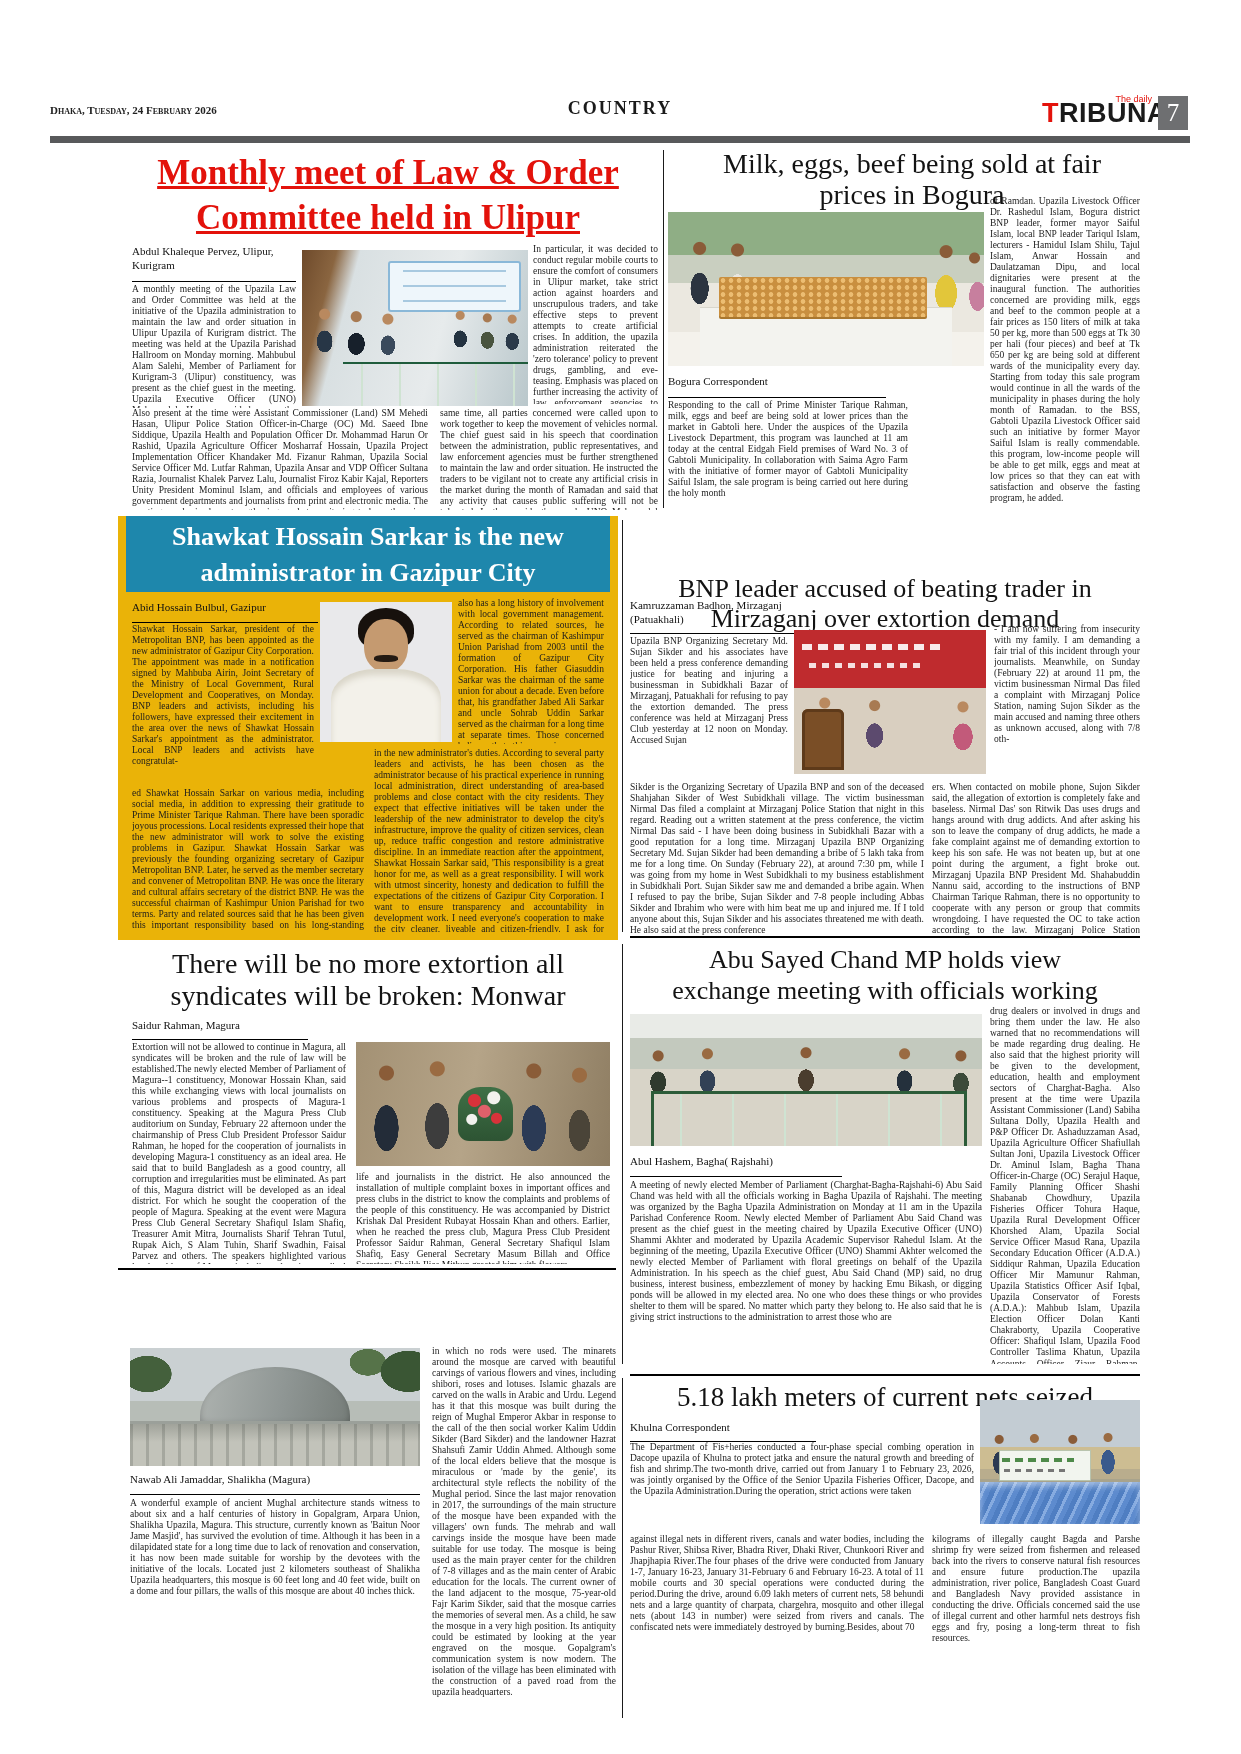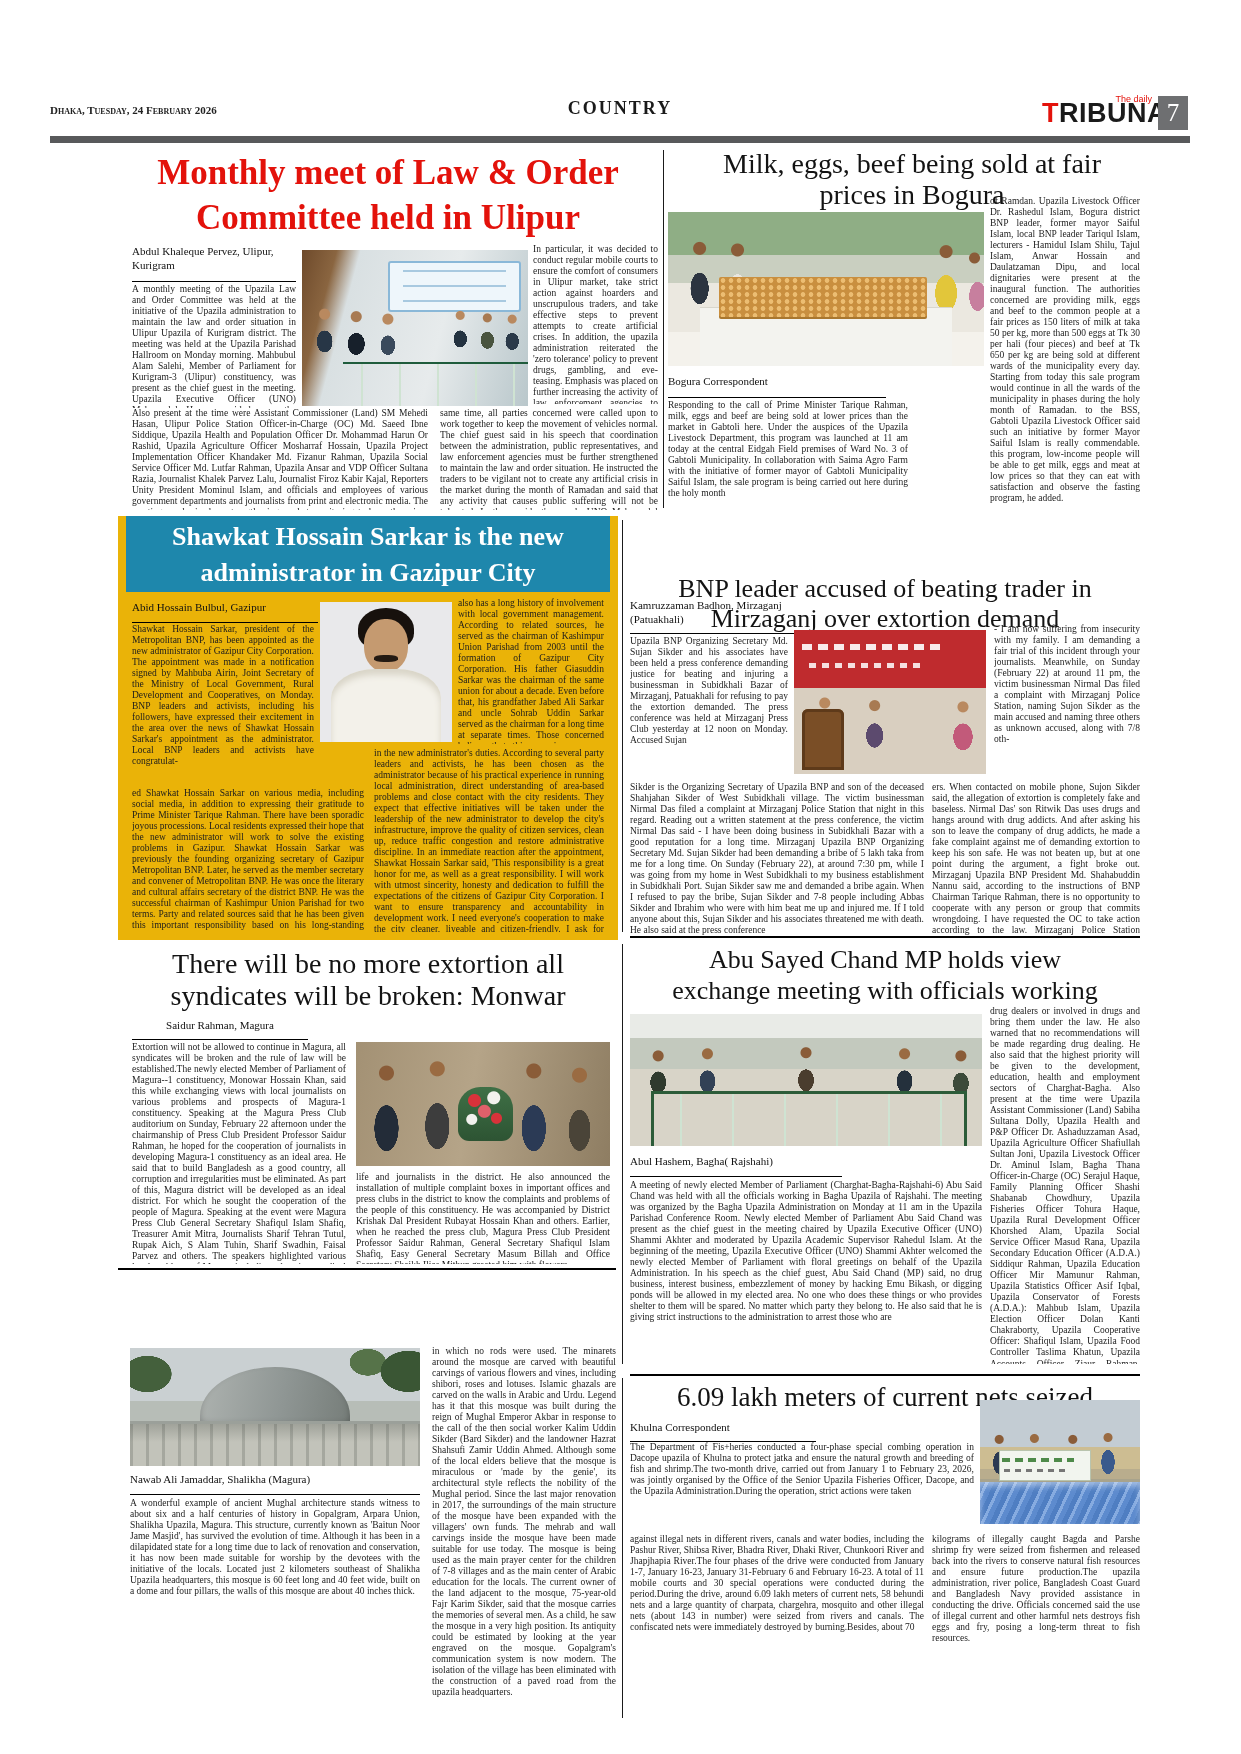--- a/index.html
+++ b/index.html
@@ -27,21 +27,21 @@
         <span style="color:#e3120b;">T</span><span style="color:#1a1a1a;">RIBUNA</span><span style="color:#e3120b;">L</span>
       </div>
       <div class="abs" style="left:116px;top:6px;width:30px;height:34px;background:#6e6f71;color:#fff;font-size:25px;text-align:center;line-height:34px;">
         <span>7</span>
       </div>
     </div>
     <div class="abs" style="left:50px;top:136px;width:1140px;height:7px;background:#58595b;"></div>
   </div>
 
   <div class="abs" style="left:118px;top:146px;width:540px;height:366px;">
-    <div class="abs hl" style="left:0;top:4px;width:540px;height:92px;font-size:35px;line-height:45px;font-weight:700;color:#e3120b;padding:0 18px;box-sizing:border-box;">Monthly meet of Law &amp; Order Committee held in Ulipur</div>
+    <div class="abs hl" style="left:0;top:4px;width:540px;height:92px;font-size:35px;line-height:45px;font-weight:700;color:#e3120b;padding:0 18px;box-sizing:border-box;text-decoration:underline;">Monthly meet of Law &amp; Order Committee held in Ulipur</div>
     <div class="abs byline" style="left:14px;top:98px;width:164px;height:30px;">Abdul Khaleque Pervez, Ulipur, Kurigram</div>
     <div class="abs bt" style="left:14px;top:138px;width:164px;height:124px;">A monthly meeting of the Upazila Law and Order Committee was held at the initiative of the Upazila administration to maintain the law and order situation in Ulipur Upazila of Kurigram district. The meeting was held at the Upazila Parishad Hallroom on Monday morning. Mahbubul Alam Salehi, Member of Parliament for Kurigram-3 (Ulipur) constituency, was present as the chief guest in the meeting. Upazila Executive Officer (UNO) Mahamudul Hasan presided over the meeting.</div>
     <div class="abs photo" style="left:184px;top:104px;width:226px;height:156px;background:linear-gradient(105deg,#6e4a2b 0%,#8a6540 13%,#d9e0e2 22%,#e7ebec 60%,#b9c7cb 100%);">
       <div class="abs" style="left:38%;top:7%;width:57%;height:30%;background:#eef6fb;border:2px solid #8ab8d8;border-radius:3px;background-image:repeating-linear-gradient(180deg,transparent 0 7px,#a8c9e0 7px 9px,transparent 9px 15px);background-size:80% 100%;background-position:center;background-repeat:no-repeat;"></div>
       <div class="crowd" style="left:0;top:34%;width:100%;height:40%;background-image:
            radial-gradient(circle at 10% 18%, #b9895f 5px, transparent 6px),
            radial-gradient(ellipse 13px 18px at 10% 62%, #273646 60%, transparent 61%),
            radial-gradient(circle at 24% 22%, #a87a52 5px, transparent 6px),
            radial-gradient(ellipse 14px 18px at 24% 66%, #17202b 60%, transparent 61%),
            radial-gradient(circle at 38% 26%, #b9895f 5px, transparent 6px),
@@ -113,21 +113,21 @@
            radial-gradient(ellipse 16px 22px at 88% 72%, #c25a7a 60%, transparent 61%);"></div>
       <div class="abs" style="left:4%;top:55%;width:22%;height:42%;background:#7a4e26;border-radius:6px 6px 0 0;box-shadow:inset 0 0 0 3px #5e3a1a;"></div>
     </div>
     <div class="abs bt" style="left:364px;top:108px;width:146px;height:152px;">- I am now suffering from insecurity with my family. I am demanding a fair trial of this incident through your journalists. Meanwhile, on Sunday (February 22) at around 11 pm, the victim businessman Nirmal Das filed a complaint with Mirzaganj Police Station, naming Sujon Sikder as the main accused and naming three others as unknown accused, along with 7/8 oth-</div>
     <div class="abs bt" style="left:0;top:266px;width:294px;height:154px;">Sikder is the Organizing Secretary of Upazila BNP and son of the deceased Shahjahan Sikder of West Subidkhali village. The victim businessman Nirmal Das filed a complaint at Mirzaganj Police Station that night in this regard. Reading out a written statement at the press conference, the victim Nirmal Das said - I have been doing business in Subidkhali Bazar with a good reputation for a long time. Mirzaganj Upazila BNP Organizing Secretary Md. Sujan Sikder had been demanding a bribe of 5 lakh taka from me for a long time. On Sunday (February 22), at around 7:30 pm, while I was going from my home in West Subidkhali to my business establishment in Subidkhali Port. Sujan Sikder saw me and demanded a bribe again. When I refused to pay the bribe, Sujan Sikder and 7-8 people including Abbas Sikder and Ibrahim who were with him beat me up and injured me. If I told anyone about this, Sujan Sikder and his associates threatened me with death. He also said at the press conference</div>
     <div class="abs bt" style="left:302px;top:266px;width:208px;height:154px;">ers. When contacted on mobile phone, Sujon Sikder said, the allegation of extortion is completely fake and baseless. Nirmal Das' son Ritwik Das uses drugs and hangs around with drug addicts. And after asking his son to leave the company of drug addicts, he made a fake complaint against me of demanding extortion to keep his son safe. He was not beaten up, but at one point during the argument, a fight broke out. Mirzaganj Upazila BNP President Md. Shahabuddin Nannu said, according to the instructions of BNP Chairman Tarique Rahman, there is no opportunity to cooperate with any person or group that commits wrongdoing. I have requested the OC to take action according to the law. Mirzaganj Police Station Officer-in-Charge (OC) Md. Abdus Salam said that a person named Nirmal Das has filed a complaint with the police station alleging that he beat up a businessman. The matter is being investigated seriously.</div>
   </div>
 
   <div class="abs" style="left:118px;top:944px;width:500px;height:324px;">
     <div class="abs hl" style="left:0;top:4px;width:500px;height:64px;font-size:28px;line-height:32px;padding:0 40px;box-sizing:border-box;">There will be no more extortion all syndicates will be broken: Monwar MP</div>
-    <div class="abs byline" style="left:14px;top:74px;width:176px;height:14px;text-align:center;">Saidur Rahman, Magura</div>
+    <div class="abs byline" style="left:14px;top:74px;width:176px;height:14px;">Saidur Rahman, Magura</div>
     <div class="abs bt" style="left:14px;top:98px;width:214px;height:222px;">Extortion will not be allowed to continue in Magura, all syndicates will be broken and the rule of law will be established.The newly elected Member of Parliament of Magura--1 constituency, Monowar Hossain Khan, said this while exchanging views with local journalists on various problems and prospects of Magura-1 constituency. Speaking at the Magura Press Club auditorium on Sunday, February 22 afternoon under the chairmanship of Press Club President Professor Saidur Rahman, he hoped for the cooperation of journalists in developing Magura-1 constituency as an ideal area. He said that to build Bangladesh as a good country, all corruption and irregularities must be eliminated. As part of this, Magura district will be developed as an ideal district. For which he sought the cooperation of the people of Magura. Speaking at the event were Magura Press Club General Secretary Shafiqul Islam Shafiq, Treasurer Amit Mitra, Journalists Sharif Tehran Tutul, Rupak Aich, S Alam Tuhin, Sharif Swadhin, Faisal Parvez and others. The speakers highlighted various local problems of Magura including education, medical care, drugs, traffic congestion. Member of Parliament Alhaj Monowar Hossain Khan assured of quick solutions to all these problems by working with people from all walks of</div>
     <div class="abs photo" style="left:238px;top:98px;width:254px;height:124px;background:linear-gradient(100deg,#a39174 0%,#b5a488 45%,#8e7d62 100%);">
       <div class="crowd" style="left:0;top:10%;width:100%;height:85%;background-image:
            radial-gradient(circle at 12% 18%, #8a5c38 7px, transparent 8px),
            radial-gradient(ellipse 20px 38px at 12% 70%, #232c38 60%, transparent 61%),
            radial-gradient(circle at 32% 14%, #9a6b42 7px, transparent 8px),
            radial-gradient(ellipse 20px 38px at 32% 68%, #3d3d3d 60%, transparent 61%),
            radial-gradient(circle at 70% 16%, #8a5c38 7px, transparent 8px),
            radial-gradient(ellipse 20px 38px at 70% 70%, #2b3a55 60%, transparent 61%),
            radial-gradient(circle at 88% 20%, #9a6b42 7px, transparent 8px),
@@ -179,21 +179,21 @@
     </div>
     <div class="abs bt" style="left:314px;top:78px;width:184px;height:366px;">in which no rods were used. The minarets around the mosque are carved with beautiful carvings of various flowers and vines, including shibori, roses and lotuses. Islamic ghazals are carved on the walls in Arabic and Urdu. Legend has it that this mosque was built during the reign of Mughal Emperor Akbar in response to the call of the then social worker Kalim Uddin Sikder (Bard Sikder) and the landowner Hazrat Shahsufi Zamir Uddin Ahmed. Although some of the local elders believe that the mosque is miraculous or 'made by the genie', its architectural style reflects the nobility of the Mughal period. Since the last major renovation in 2017, the surroundings of the main structure of the mosque have been expanded with the villagers' own funds. The mehrab and wall carvings inside the mosque have been made suitable for use today. The mosque is being used as the main prayer center for the children of 7-8 villages and as the main center of Arabic education for the locals. The current owner of the land adjacent to the mosque, 75-year-old Fajr Karim Sikder, said that the mosque carries the memories of several men. As a child, he saw the mosque in a very high position. Its antiquity could be estimated by looking at the year engraved on the mosque. Gopalgram's communication system is now modern. The isolation of the village has been eliminated with the construction of a paved road from the upazila headquarters.</div>
     <div class="abs byline" style="left:12px;top:204px;width:290px;height:15px;">Nawab Ali Jamaddar, Shalikha (Magura)</div>
     <div class="abs bt" style="left:12px;top:230px;width:290px;height:214px;">A wonderful example of ancient Mughal architecture stands witness to about six and a half centuries of history in Gopalgram, Arpara Union, Shalikha Upazila, Magura. This structure, currently known as 'Baitun Noor Jame Masjid', has survived the evolution of time. Although it has been in a dilapidated state for a long time due to lack of renovation and conservation, it has now been made suitable for worship by the devotees with the initiative of the locals. Located just 2 kilometers southeast of Shalikha Upazila headquarters, this mosque is 60 feet long and 40 feet wide, built on a dome and four pillars, the walls of this mosque are about 40 inches thick.</div>
   </div>
 
   <div class="abs vline" style="left:622px;top:1378px;height:340px;"></div>
 
   <div class="abs" style="left:630px;top:1374px;width:510px;height:350px;">
     <div class="abs hline" style="left:0;top:0;width:510px;"></div>
-    <div class="abs hl" style="left:0;top:8px;width:510px;height:32px;font-size:27px;line-height:30px;">6.09 lakh meters of current nets seized</div>
+    <div class="abs hl" style="left:0;top:8px;width:510px;height:32px;font-size:27px;line-height:30px;">5.18 lakh meters of current nets seized</div>
     <div class="abs byline" style="left:0;top:46px;width:186px;height:14px;">Khulna Correspondent</div>
     <div class="abs photo" style="left:350px;top:26px;width:160px;height:124px;background:linear-gradient(#c3ccd3 0 38%,#cdbd92 38% 56%,#b9ad8d 56% 64%,#a8a38c 64% 100%);">
       <div class="crowd" style="left:0;top:24%;width:100%;height:38%;background-image:
            radial-gradient(circle at 12% 20%, #8a5c38 4px, transparent 5px),
            radial-gradient(ellipse 10px 18px at 12% 70%, #2c3a52 60%, transparent 61%),
            radial-gradient(circle at 34% 18%, #9a6b42 4px, transparent 5px),
            radial-gradient(ellipse 10px 18px at 34% 68%, #e8e6df 60%, transparent 61%),
            radial-gradient(circle at 58% 20%, #8a5c38 4px, transparent 5px),
            radial-gradient(ellipse 10px 18px at 58% 70%, #d8d5cc 60%, transparent 61%),
            radial-gradient(circle at 80% 16%, #9a6b42 4px, transparent 5px),

